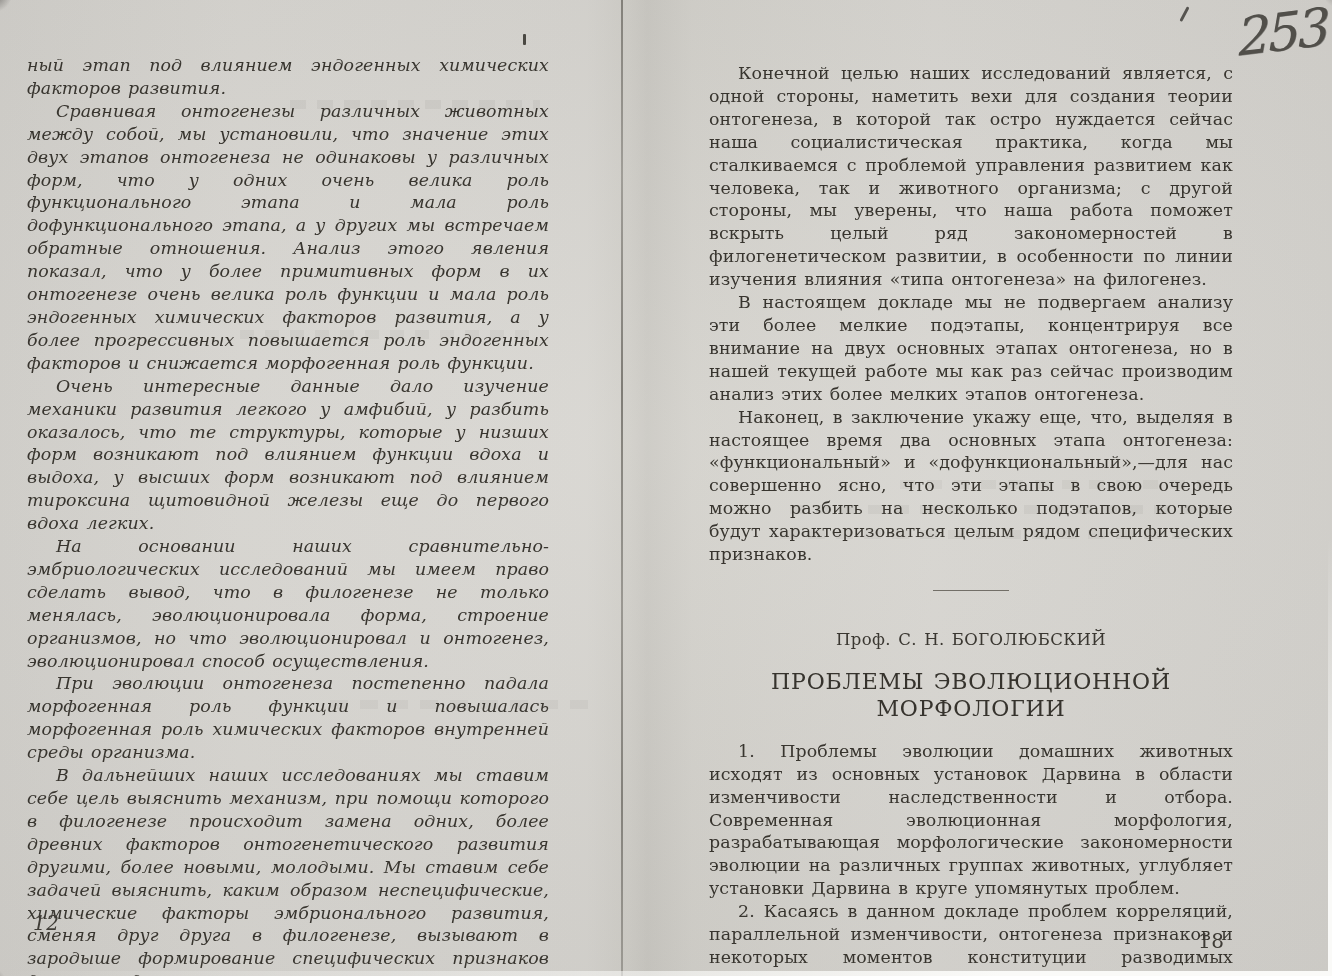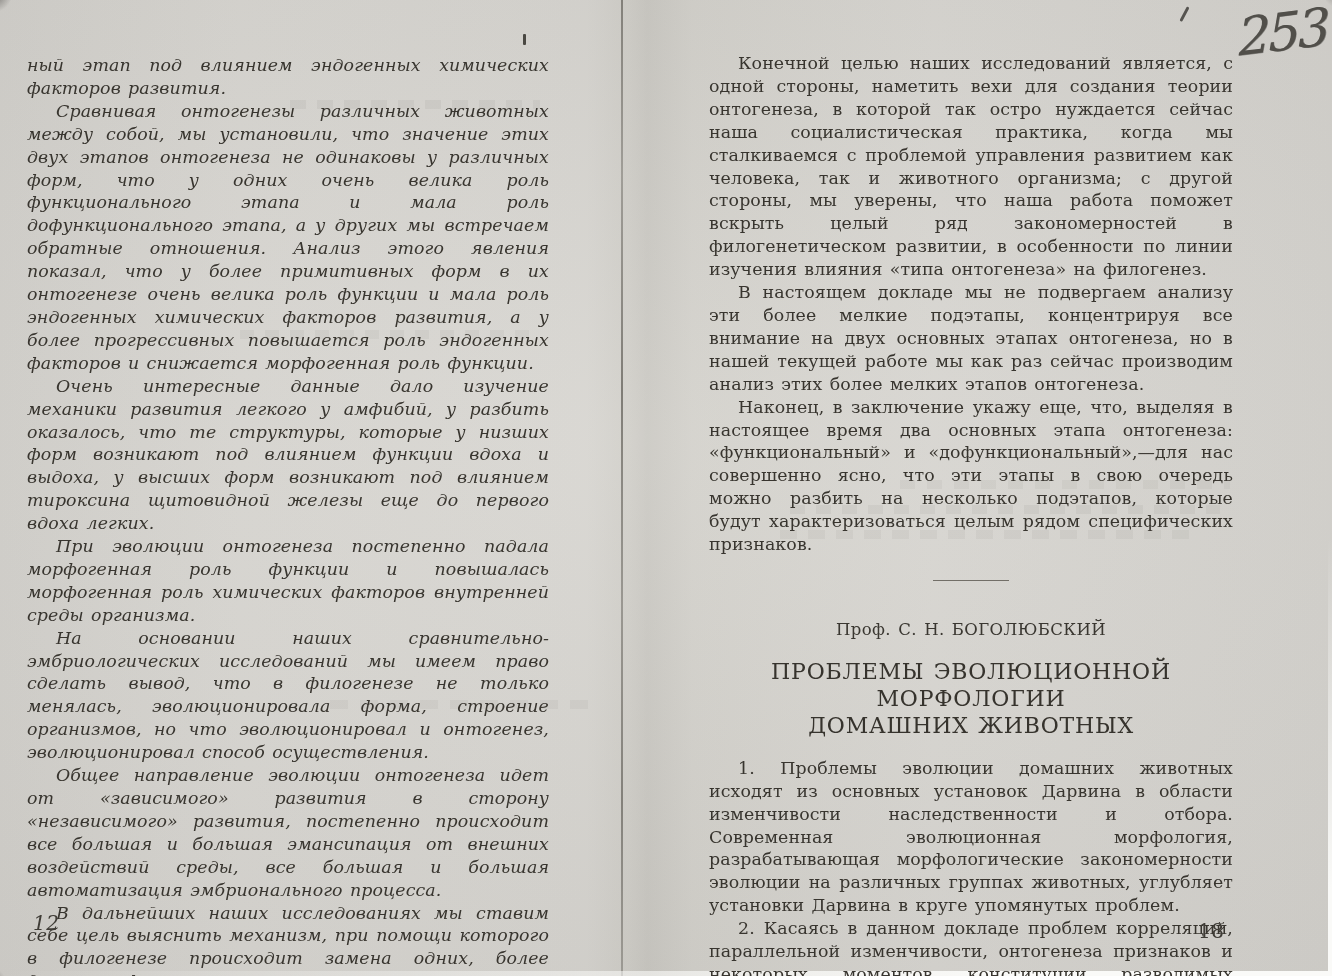--- a/index.html
+++ b/index.html
@@ -69,21 +69,21 @@
   .page {
     position: absolute;
     color: #38352f;
     font-size: 17.4px;
     line-height: 22.9px;
     text-align: justify;
     word-spacing: 1.6px;
     letter-spacing: 0.1px;
   }
   .page-left  { left: 27px;  top: 54px; width: 522px; height: 890px; font-style: italic; }
-  .page-right { left: 709px; top: 52px; width: 524px; height: 900px; }
+  .page-right { left: 709px; top: 62px; width: 524px; height: 900px; }
 
   .page p { margin: 0; text-indent: 29px; }
   .page p.continuation { text-indent: 0; }
 
   .page-number {
     position: absolute;
     font-size: 20px;
     color: #3f3c36;
     letter-spacing: 0.5px;
   }
@@ -158,39 +158,37 @@
 
   <div class="stray-ink-tick"></div>
   <div class="stray-pen-stroke"></div>
 
   <div class="handwritten-number">253</div>
 
   <div class="page page-left">
     <p class="continuation">ный этап под влиянием эндогенных химических факторов развития.</p>
     <p>Сравнивая онтогенезы различных животных между собой, мы установили, что значение этих двух этапов онтогенеза не одинаковы у различных форм, что у одних очень велика роль функционального этапа и мала роль дофункционального этапа, а у других мы встречаем обратные отношения. Анализ этого явления показал, что у более примитивных форм в их онтогенезе очень велика роль функции и мала роль эндогенных химических факторов развития, а у более прогрессивных повышается роль эндогенных факторов и снижается морфогенная роль функции.</p>
     <p>Очень интересные данные дало изучение механики развития легкого у амфибий, у разбить оказалось, что те структуры, которые у низших форм возникают под влиянием функции вдоха и выдоха, у высших форм возникают под влиянием тироксина щитовидной железы еще до первого вдоха легких.</p>
+    <p>На основании наших сравнительно-эмбриологических исследований мы имеем право сделать вывод, что в филогенезе не только менялась, эволюционировала форма, строение организмов, но что эволюционировал и онтогенез, эволюционировал способ осуществления.</p>
     <p>При эволюции онтогенеза постепенно падала морфогенная роль функции и повышалась морфогенная роль химических факторов внутренней среды организма.</p>
-    <p>На основании наших сравнительно-эмбриологических исследований мы имеем право сделать вывод, что в филогенезе не только менялась, эволюционировала форма, строение организмов, но что эволюционировал и онтогенез, эволюционировал способ осуществления.</p>
-    <p>Общее направление эволюции онтогенеза идет от «зависимого» развития в сторону «независимого» развития, постепенно происходит все большая и большая эмансипация от внешних воздействий среды, все большая и большая автоматизация эмбрионального процесса.</p>
     <p>В дальнейших наших исследованиях мы ставим себе цель выяснить механизм, при помощи которого в филогенезе происходит замена одних, более древних факторов онтогенетического развития другими, более новыми, молодыми. Мы ставим себе задачей выяснить, каким образом неспецифические, химические факторы эмбрионального развития, сменяя друг друга в филогенезе, вызывают в зародыше формирование специфических признаков данного вида.</p>
     <div class="page-number pn-left">12</div>
   </div>
 
   <div class="page page-right">
     <p>Конечной целью наших исследований является, с одной стороны, наметить вехи для создания теории онтогенеза, в которой так остро нуждается сейчас наша социалистическая практика, когда мы сталкиваемся с проблемой управления развитием как человека, так и животного организма; с другой стороны, мы уверены, что наша работа поможет вскрыть целый ряд закономерностей в филогенетическом развитии, в особенности по линии изучения влияния «типа онтогенеза» на филогенез.</p>
     <p>В настоящем докладе мы не подвергаем анализу эти более мелкие подэтапы, концентрируя все внимание на двух основных этапах онтогенеза, но в нашей текущей работе мы как раз сейчас производим анализ этих более мелких этапов онтогенеза.</p>
     <p>Наконец, в заключение укажу еще, что, выделяя в настоящее время два основных этапа онтогенеза: «функциональный» и «дофункциональный»,—для нас совершенно ясно, что эти этапы в свою очередь можно разбить на несколько подэтапов, которые будут характеризоваться целым рядом специфических признаков.</p>
 
     <div class="section-rule"></div>
 
     <div class="author-line">Проф. С. Н. БОГОЛЮБСКИЙ</div>
 
     <h1 class="article-title">
       <span>ПРОБЛЕМЫ ЭВОЛЮЦИОННОЙ МОРФОЛОГИИ</span><br>
-      <span>ДОМАШНИХ ЖИВОТНЫХ</span>
     </h1>
 
     <p>1. Проблемы эволюции домашних животных исходят из основных установок Дарвина в области изменчивости наследственности и отбора. Современная эволюционная морфология, разрабатывающая морфологические закономерности эволюции на различных группах животных, углубляет установки Дарвина в круге упомянутых проблем.</p>
     <p>2. Касаясь в данном докладе проблем корреляций, параллельной изменчивости, онтогенеза признаков и некоторых моментов конституции разводимых животных, мы полагаем, что разрешение этих проблем дает не только картины эволюции, но до известной степени, в комплексе других биологических и зоотехнических дисциплин, намечает пути к овладению процессом эволюции разводимых человеком животных.</p>
 
     <div class="page-number pn-right">18</div>
   </div>
 
 </div>
 

